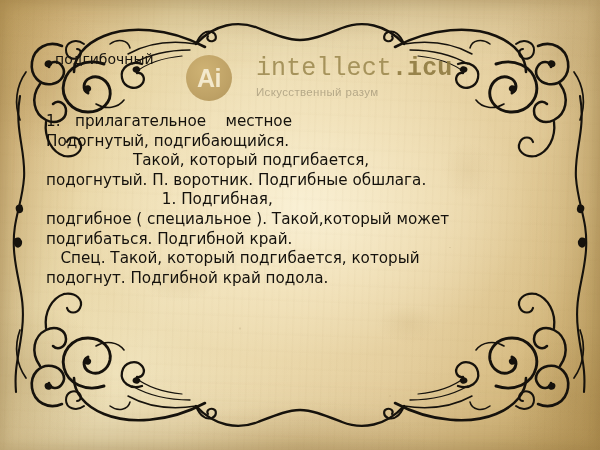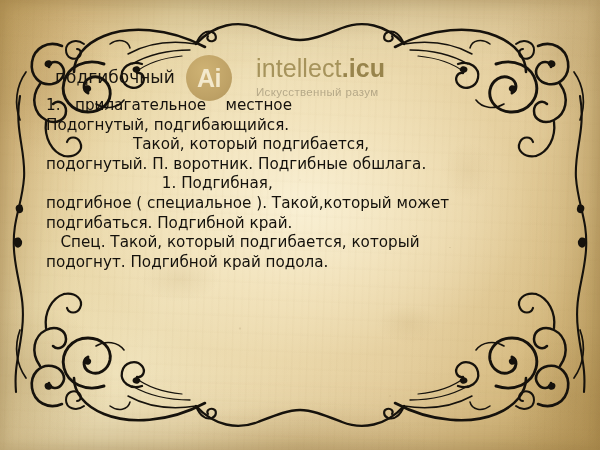--- a/index.html
+++ b/index.html
@@ -113,42 +113,42 @@
     margin-top:1px;
   }
   .wm-badge-text{
     font-family:"Liberation Sans", sans-serif;
     font-size:25px; font-weight:600; letter-spacing:-.5px;
     color:rgba(246,238,212,.92);
     line-height:1;
   }
   .wm-lines{ padding-top:2px; }
   .wm-main{
-    font-family:Liberation Sans, sans-serif;
+    font-family:Liberation Mono, monospace;
     font-size:25px; line-height:1.0;
     color:rgba(150,130,72,.82);
     letter-spacing:.1px; white-space:nowrap;
   }
   .wm-main .wm-bold{ font-weight:bold; color:rgba(140,120,62,.88); }
   .wm-sub{
     font-family:"Liberation Sans", sans-serif;
     font-size:11.5px; line-height:1;
     color:rgba(146,134,106,.62);
     letter-spacing:.35px; margin-top:6px; white-space:nowrap;
   }
 
   
   .headword{
-    position:absolute; left:55px; top:68px;
+    position:absolute; left:55px; top:52px;
     font-family:"DejaVu Sans", sans-serif;
-    font-size:17px; color:#19150f; line-height:1.1;
+    font-size:14px; color:#19150f; line-height:1.1;
     white-space:pre;
   }
   .entry-body{
-    position:absolute; left:46px; top:96px;
+    position:absolute; left:46px; top:112px;
     width:510px;
     font-family:"DejaVu Sans", sans-serif;
     font-size:15.2px; color:#14110c;
     line-height:19.6px;
     white-space:pre-wrap;
   }
   .entry-line{ white-space:pre; }
 </style>
 </head>
 <body>

